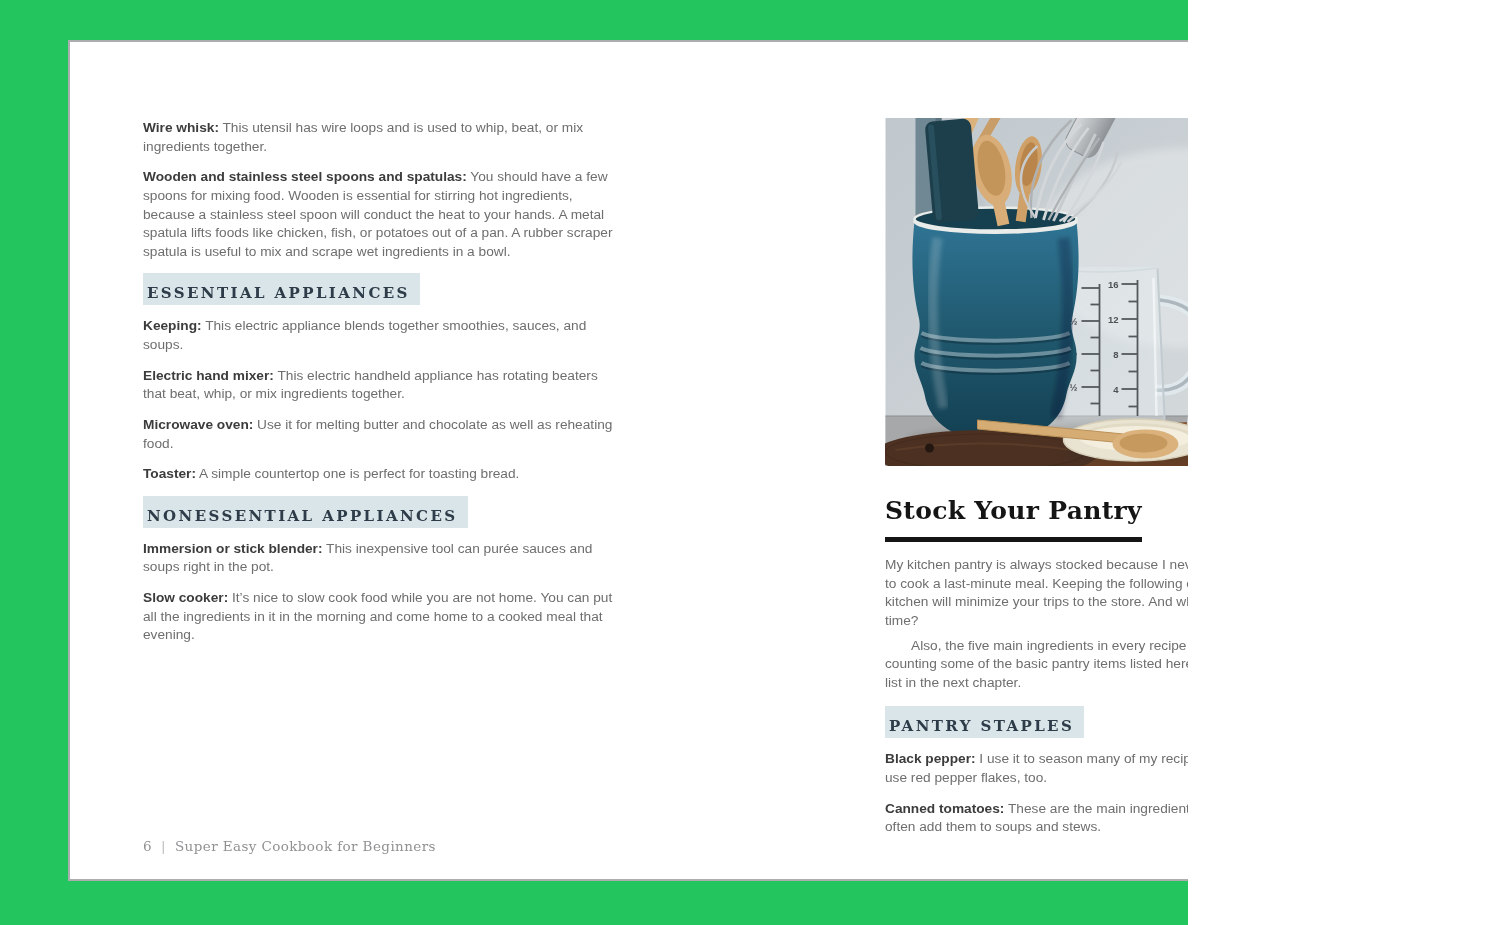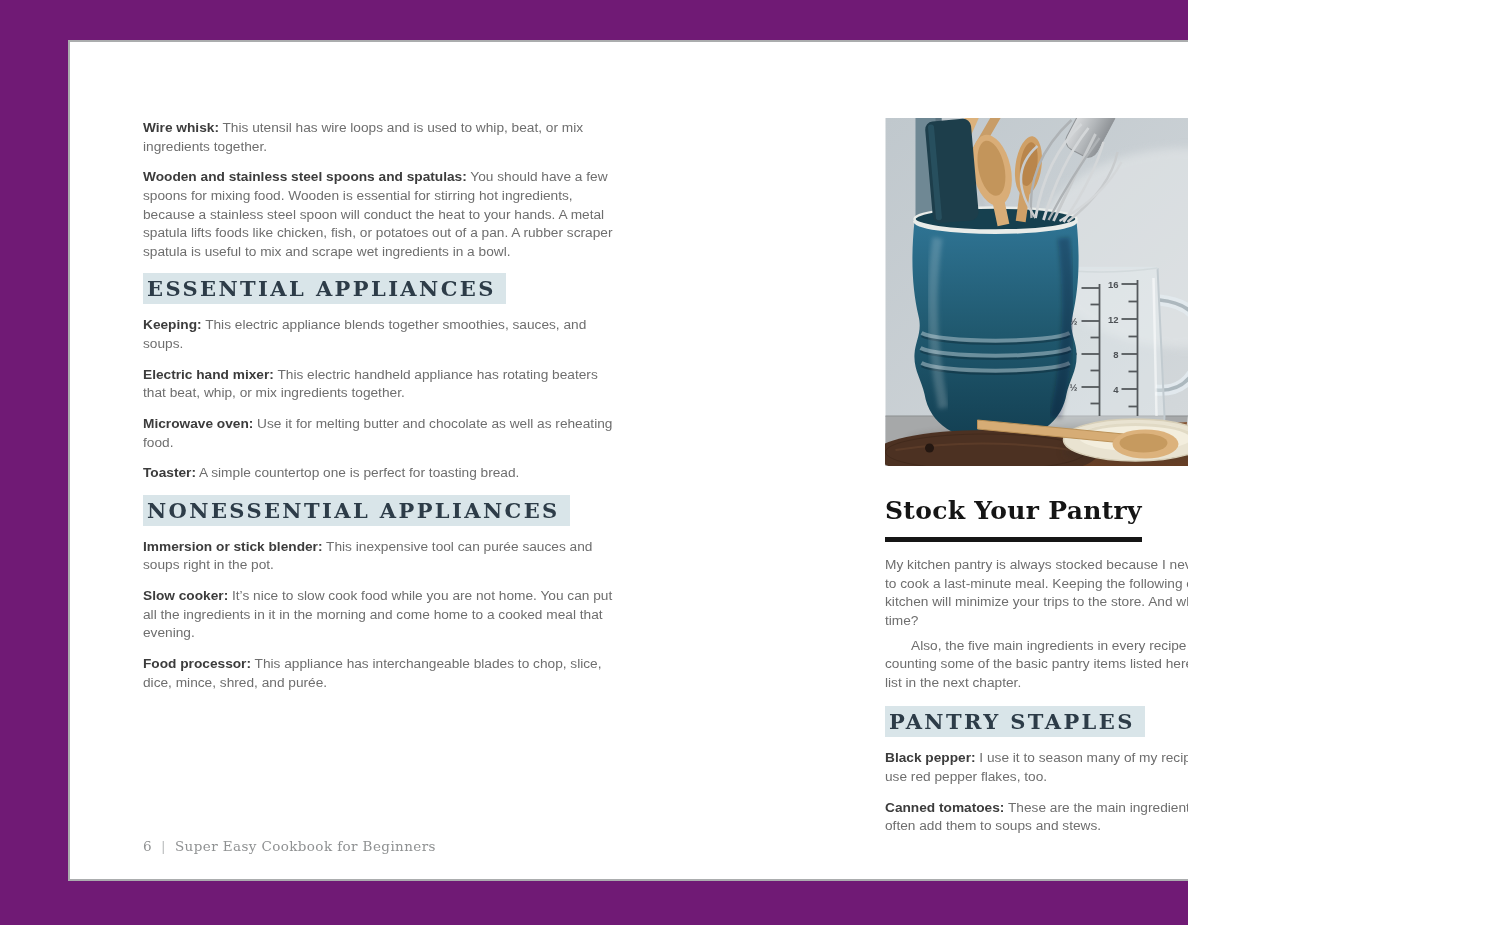--- a/index.html
+++ b/index.html
@@ -1,27 +1,27 @@
 <!DOCTYPE html>
 <html><head>
 <meta charset="utf-8">
 <style>
   html,body{margin:0;padding:0;background:#ffffff;}
-  .canvas{position:relative;width:1188px;height:925px;background:#701a75;overflow:hidden;
+  .canvas{position:relative;width:1188px;height:925px;background:#22c55e;overflow:hidden;
           font-family:"Liberation Sans",sans-serif;}
   .frame{position:absolute;left:68px;top:40px;width:1364px;height:841px;
          border:2px solid #abadae;box-sizing:border-box;background:#ffffff;}
   .page-left{position:absolute;left:73px;top:77px;width:478px;}
   .page-right{position:absolute;left:815px;top:76px;width:471px;}
   .para{margin:0 0 12px 0;font-size:13.7px;line-height:1.36;color:#6e6e6e;}
   .para.tight{margin-bottom:6px;}
   .para.indent{text-indent:26px;margin-bottom:14px;}
   .term{color:#3c3c3c;font-weight:700;}
-  .kicker{display:table;margin:7px 0 12px 0;padding:3px 10px 3px 4px;background:#d9e5e9;
-          color:#2d3c48;font-family:"DejaVu Serif",serif;font-weight:700;font-size:21px;
+  .kicker{display:table;margin:7px 0 12px 0;padding:11px 10px 3px 4px;background:#d9e5e9;
+          color:#2d3c48;font-family:"DejaVu Serif",serif;font-weight:700;font-size:15px;
           letter-spacing:2.4px;white-space:nowrap;}
   .photo{margin:0 0 30px 0;width:471px;height:348px;overflow:hidden;}
   .photo svg{display:block;}
   .chapter-heading{display:table;margin:0 0 14px 0;font-family:"DejaVu Serif",serif;
           font-size:25px;font-weight:700;letter-spacing:.3px;color:#151515;
           border-bottom:5px solid #151515;padding-bottom:12px;white-space:nowrap;}
   .folio{position:absolute;top:796px;font-family:"DejaVu Serif",serif;font-size:13.5px;
          color:#8f9192;letter-spacing:.4px;white-space:nowrap;}
   .folio-left{left:73px;}
   .folio-right{right:60px;}
@@ -63,24 +63,20 @@
       </p>
 
       <h3 class="kicker">NONESSENTIAL APPLIANCES</h3>
       <p class="para">
         <strong class="term">Immersion or stick blender:</strong>
         <span>This inexpensive tool can purée sauces and soups right in the pot.</span>
       </p>
       <p class="para">
         <strong class="term">Slow cooker:</strong>
         <span>It’s nice to slow cook food while you are not home. You can put all the ingredients in it in the morning and come home to a cooked meal that evening.</span>
-      </p>
-      <p class="para">
-        <strong class="term">Food processor:</strong>
-        <span>This appliance has interchangeable blades to chop, slice, dice, mince, shred, and purée.</span>
       </p>
     </section>
 
     <section class="page-right">
       <figure class="photo">
         <svg width="471" height="348" viewBox="0 0 470 348" xmlns="http://www.w3.org/2000/svg">
           <defs>
             <linearGradient id="wallGrad" x1="0" y1="0" x2="1" y2="0.8">
               <stop offset="0" stop-color="#c0c8cd"></stop>
                 <stop offset="0.55" stop-color="#ccd2d6"></stop>

